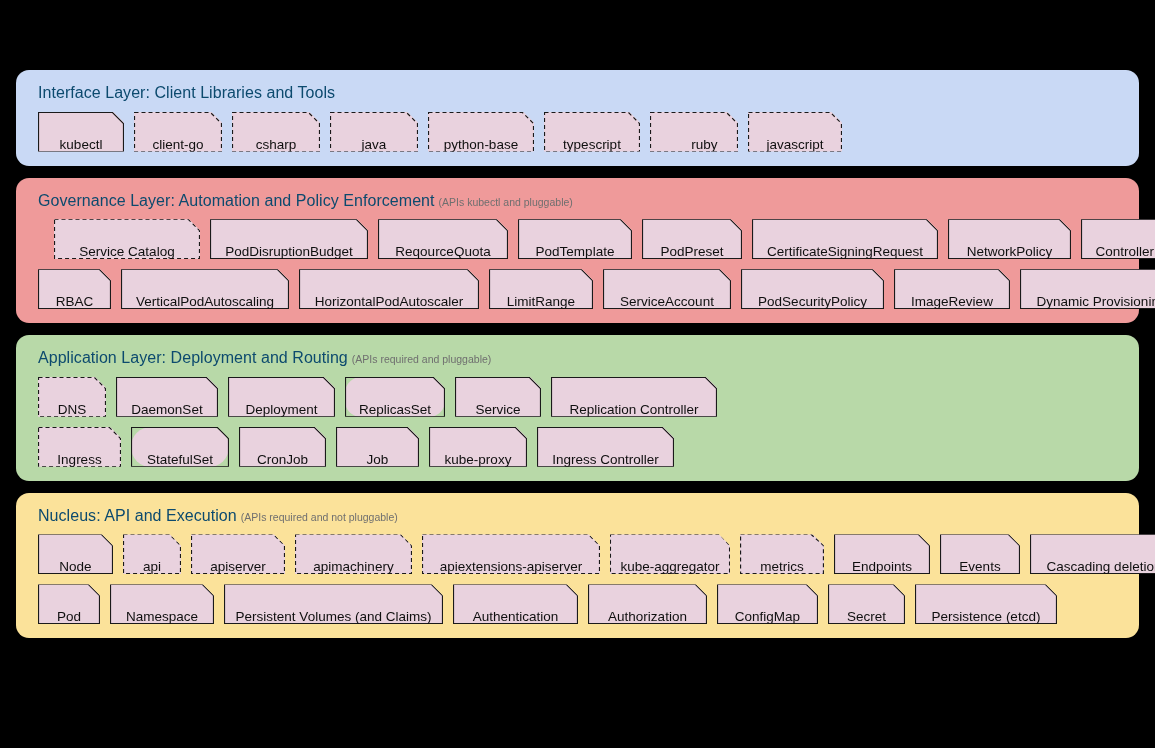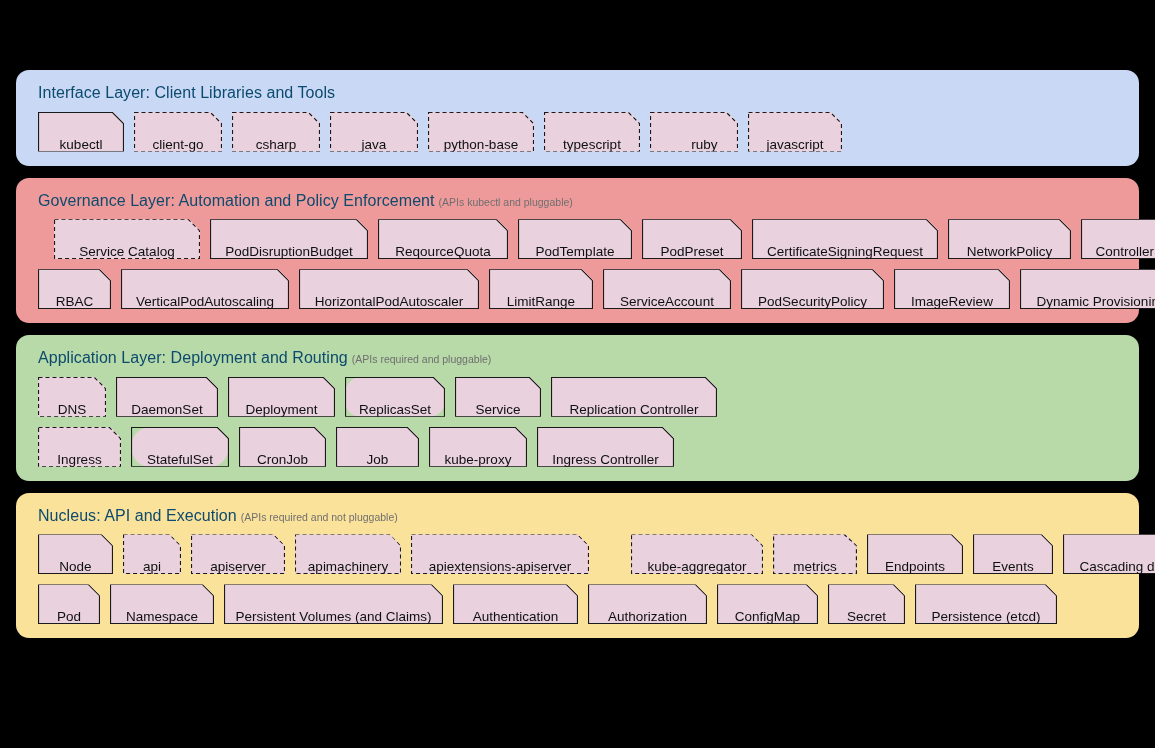--- a/index.html
+++ b/index.html
@@ -429,37 +429,37 @@
           <span class="lbl">api</span>
         </div>
         <div class="node dashed" style="width: 94px;">
           <span class="nb">
             <svg viewBox="0 0 94 40" preserveAspectRatio="none">
               <path d="M0.5 0.5 H82.5 L93.5 11.5 V39.5 H0.5 Z" fill="none" stroke="#1a1a1a" stroke-width="1.2" vector-effect="non-scaling-stroke"></path>
             </svg>
           </span>
           <span class="lbl">apiserver</span>
         </div>
-        <div class="node dashed" style="width: 106px;">
+        <div class="node dashed" style="width: 117px;">
           <span class="nb">
             <svg viewBox="0 0 117 40" preserveAspectRatio="none">
               <path d="M0.5 0.5 H105.5 L116.5 11.5 V39.5 H0.5 Z" fill="none" stroke="#1a1a1a" stroke-width="1.2" vector-effect="non-scaling-stroke"></path>
             </svg>
           </span>
           <span class="lbl">apimachinery</span>
         </div>
         <div class="node dashed" style="width: 178px;">
           <span class="nb">
             <svg viewBox="0 0 178 40" preserveAspectRatio="none">
               <path d="M0.5 0.5 H166.5 L177.5 11.5 V39.5 H0.5 Z" fill="none" stroke="#1a1a1a" stroke-width="1.2" vector-effect="non-scaling-stroke"></path>
             </svg>
           </span>
           <span class="lbl">apiextensions-apiserver</span>
         </div>
-        <div class="node dashed" style="width: 132px; margin-left: 32px;">
+        <div class="node dashed" style="width: 120px;">
           <span class="nb">
             <svg viewBox="0 0 136 40" preserveAspectRatio="none">
               <path d="M0.5 0.5 H124.5 L135.5 11.5 V39.5 H0.5 Z" fill="none" stroke="#1a1a1a" stroke-width="1.2" vector-effect="non-scaling-stroke"></path>
             </svg>
           </span>
           <span class="lbl">kube-aggregator</span>
         </div>
         <div class="node dashed" style="width: 84px;">
           <span class="nb">
             <svg viewBox="0 0 76 40" preserveAspectRatio="none">

